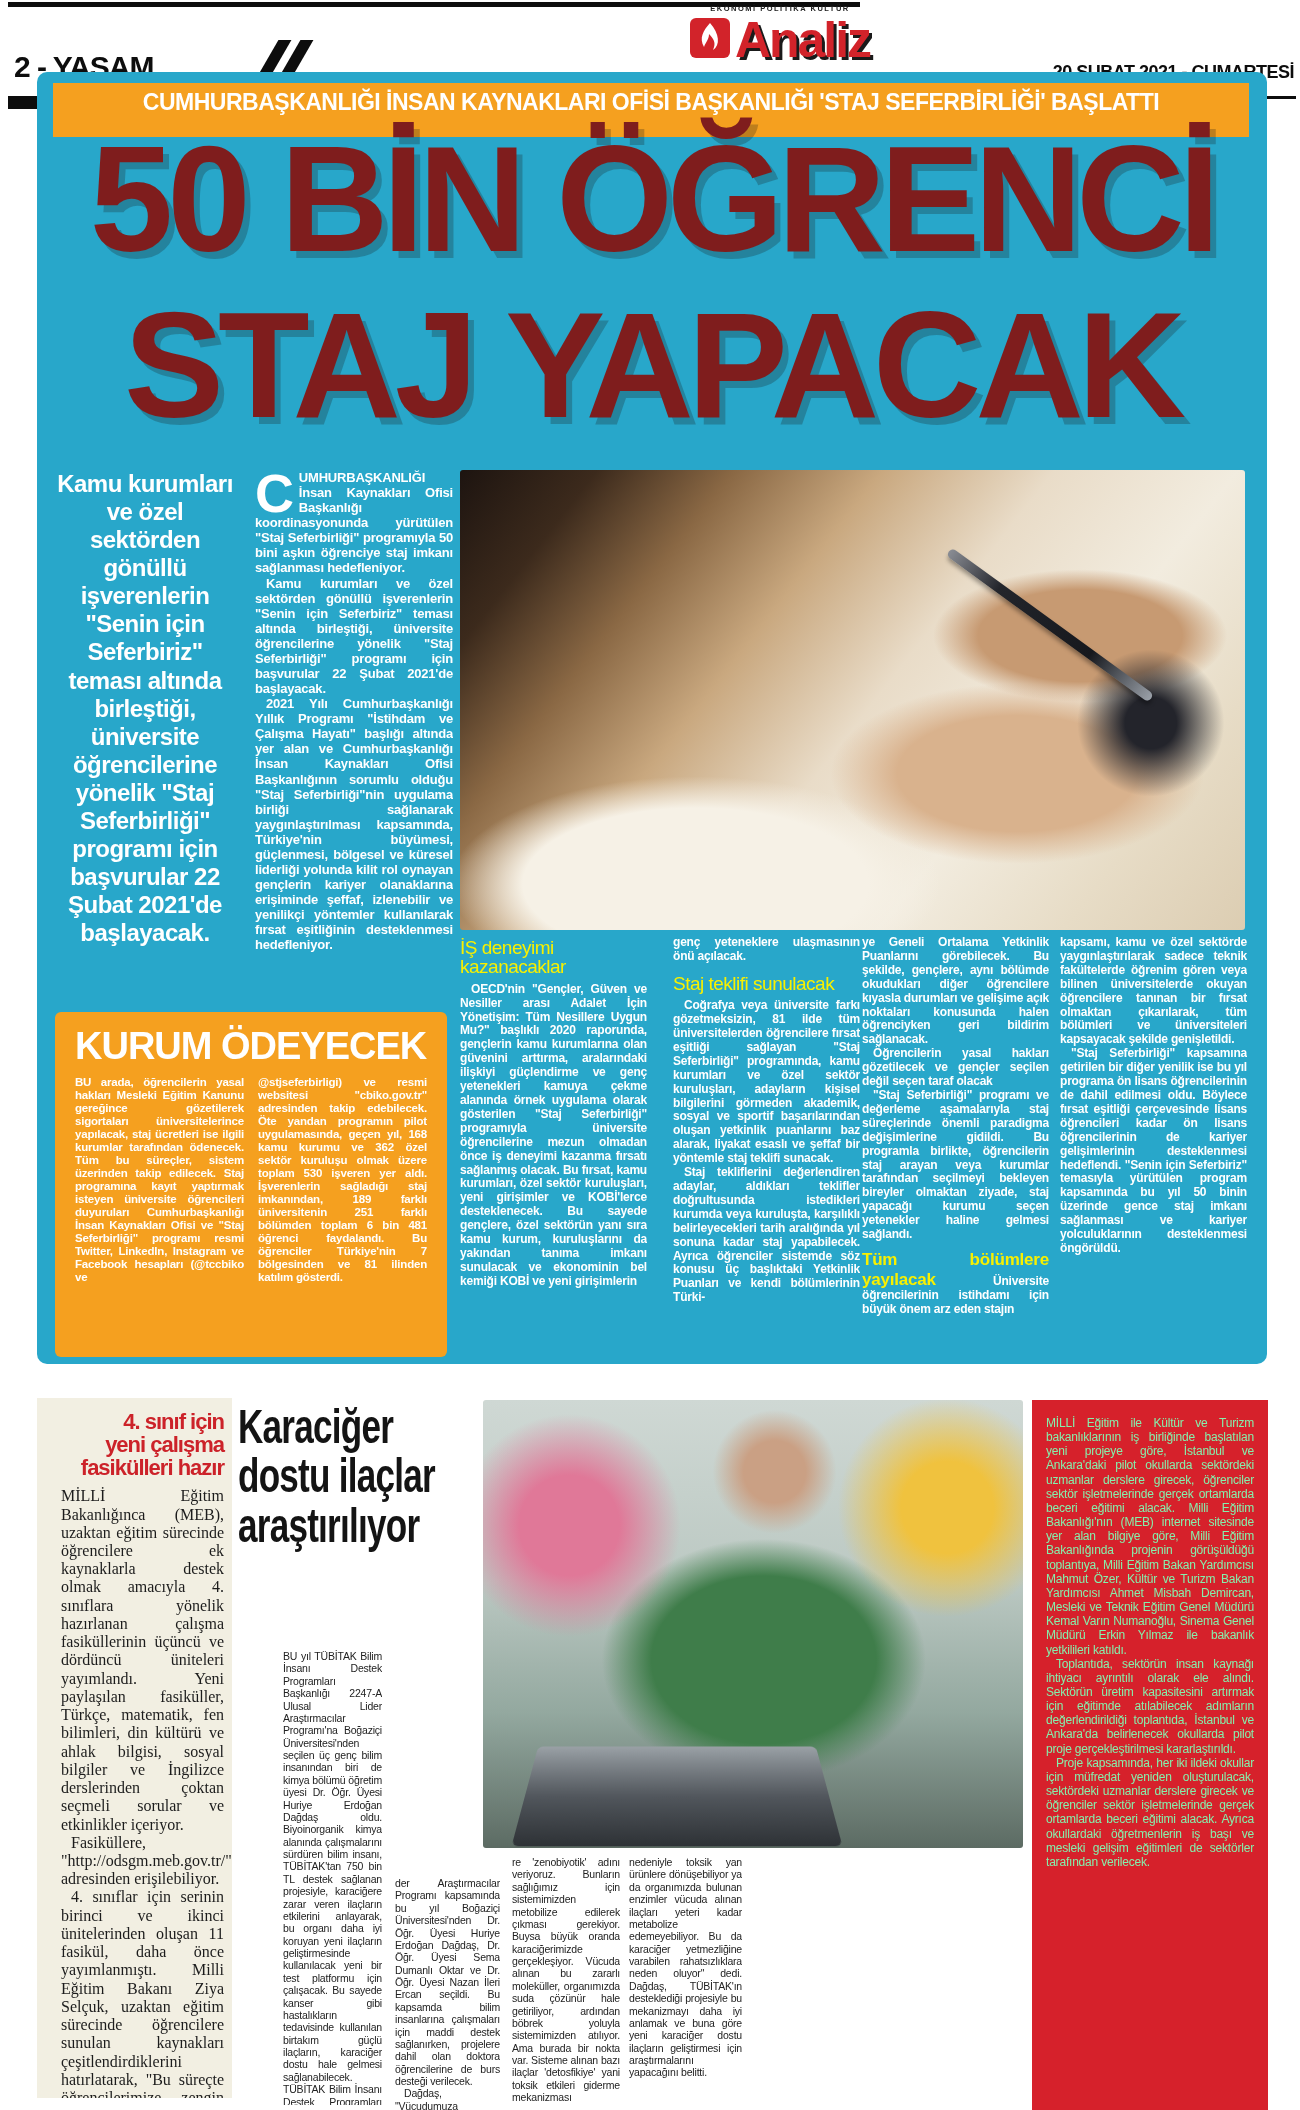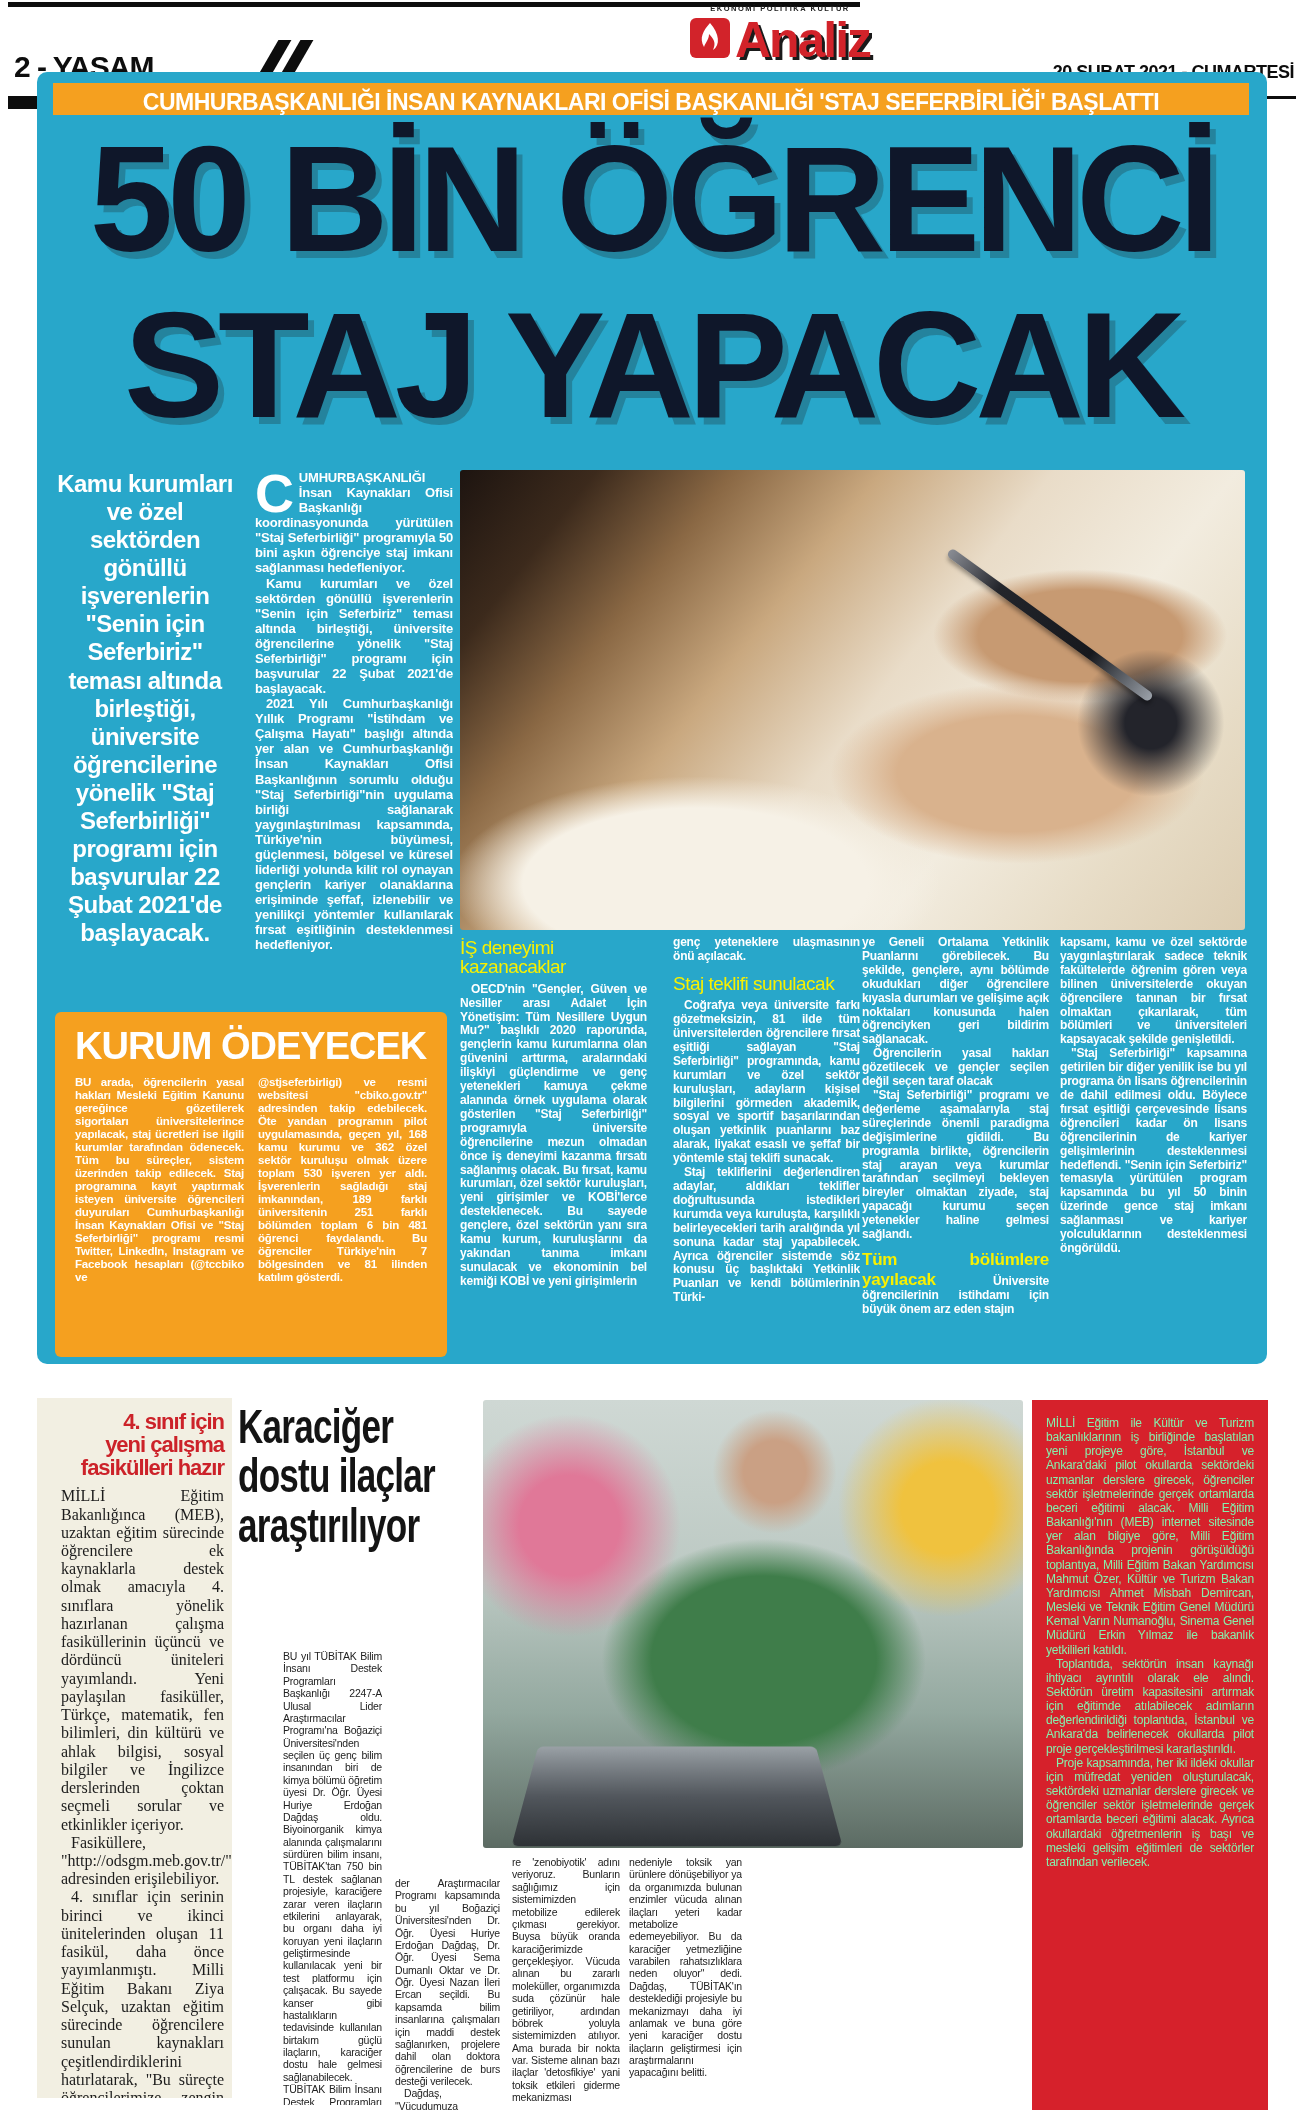--- a/index.html
+++ b/index.html
@@ -17,23 +17,23 @@
   #masthead{left:655px;top:4px;width:250px;text-align:center;}
   #masthead-tagline{font-size:7.5px;letter-spacing:1.5px;color:#222;font-weight:700;}
   #masthead-row{display:flex;align-items:center;justify-content:center;gap:5px;margin-top:2px;}
   #masthead-wordmark{font-size:50px;font-weight:700;letter-spacing:-2px;color:#d2232a;
         text-shadow:3px 3px 0 #1a1a1a;line-height:1;}
   #date-rule{left:1058px;top:96px;width:238px;height:3px;background:#0d0d0d;}
   #issue-date{right:6px;top:62px;font-size:18px;font-weight:700;letter-spacing:-0.5px;color:#0d0d0d;}
 
   
   #cyan{left:37px;top:72px;width:1230px;height:1292px;background:#28a7ca;border-radius:10px;}
-  #kicker{left:16px;top:11px;width:1196px;height:32px;background:#f5a01f;color:#fff;
+  #kicker{left:16px;top:11px;width:1196px;height:54px;background:#f5a01f;color:#fff;
         font-weight:700;font-size:23px;line-height:38px;text-align:center;letter-spacing:-0.5px;white-space:nowrap;overflow:hidden;}
-  #headline{left:0;top:44px;width:100%;text-align:center;color:#0f172a;font-weight:700;
+  #headline{left:0;top:44px;width:100%;text-align:center;color:#7f1d1d;font-weight:700;
         font-size:150px;line-height:166px;letter-spacing:-6px;
         text-shadow:6px 7px 0 rgba(25,25,25,.25);}
   #lead-col{left:15px;top:398px;width:186px;height:535px;overflow:hidden;color:#fff;
         font-weight:700;font-size:24px;line-height:1.17;text-align:center;letter-spacing:-0.5px;}
   #intro-col{left:218px;top:398px;width:198px;height:538px;overflow:hidden;}
   .cbody p{color:#fff;font-weight:700;font-size:12px;line-height:1.16;text-align:justify;letter-spacing:-0.2px;}
   #intro-col p{font-size:13px;}
   .cbody p.ind{text-indent:11px;}
   .dropcap{float:left;font-size:54px;line-height:42px;padding:2px 5px 0 0;font-weight:700;color:#fff;}
   .ysub{color:#f8f000;font-size:19px;line-height:1.02;margin:10px 0 6px;font-weight:400;letter-spacing:-0.5px;}

